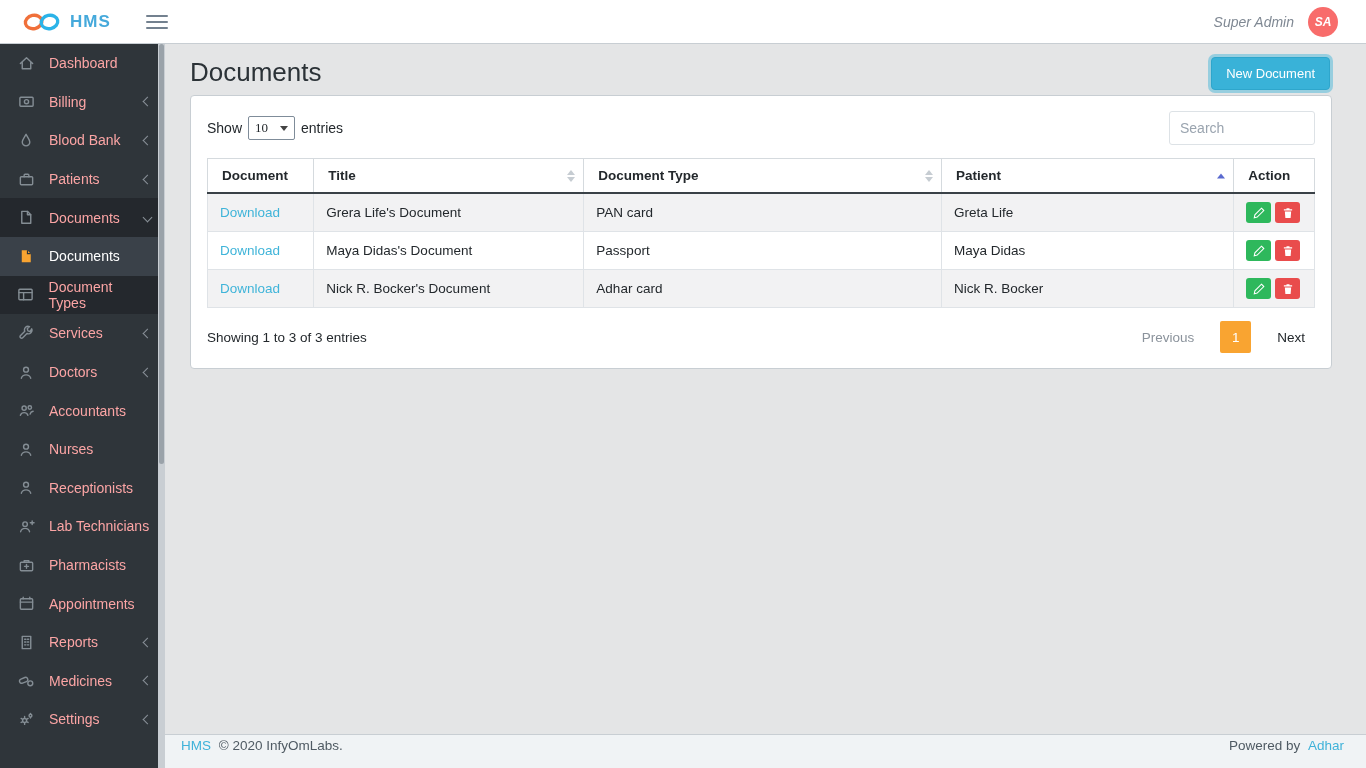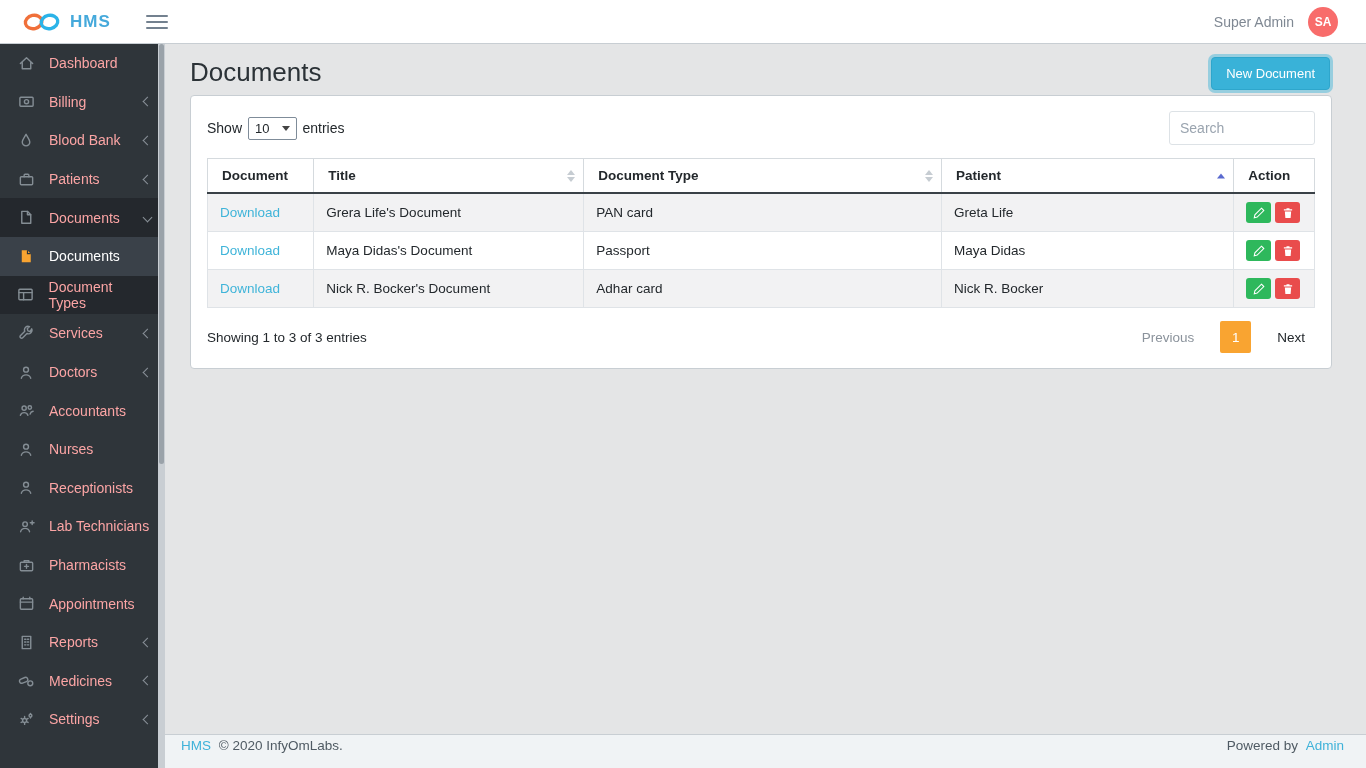--- a/index.html
+++ b/index.html
@@ -6,21 +6,21 @@
   html,body { width:1366px; height:768px; overflow:hidden; }
   body { font-family: "Liberation Sans", sans-serif; background:#e4e5e6; position:relative; }
 
   
   .app-header { position:absolute; top:0; left:0; right:0; height:44px; background:#fff;
     border-bottom:1px solid #c8ced3; display:flex; align-items:center; z-index:20; }
   .brand { display:flex; align-items:center; gap:8px; margin-left:22px; width:108px; }
   .brand-name { color:#45a9db; font-size:17px; font-weight:700; letter-spacing:1px; }
   .hamburger { margin-left:16px; width:22px; display:flex; flex-direction:column; gap:4px; cursor:pointer; }
   .hamburger span { display:block; height:2px; background:#73818f; border-radius:1px; }
-  .header-right { margin-left:auto; margin-right:28px; display:flex; align-items:center; gap:14px; }
+  .header-right { margin-left:auto; margin-right:28px; display:flex; align-items:center; gap:14px;font-style:italic; }
   .user-name { color:#7f8893; font-size:14px; }
   .avatar { width:30px; height:30px; border-radius:50%; background:#f86c6b; color:#fff;
     font-size:12px; font-weight:700; display:flex; align-items:center; justify-content:center; cursor:pointer; }
 
   
   .sidebar { position:absolute; top:44px; left:0; bottom:0; width:165px; background:#2f353a; z-index:10; }
   .sidebar-scrollbar { position:absolute; top:0; right:0; bottom:0; width:7px; background:#c9ced3; }
   .sidebar-scrollbar .thumb { position:absolute; top:0; left:1px; width:5px; height:58%; background:#9aa2a9; border-radius:3px; }
   .sb-item { height:38.6px; display:flex; align-items:center; padding:0 14px 0 16px;
     color:#fca5a5; font-size:14px; cursor:pointer; }
@@ -38,21 +38,21 @@
   .btn-new { position:absolute; top:13px; right:36px; background:#39b2d8; color:#fff; font-size:13px;
     font-weight:400; border:1px solid #2ea6cc; border-radius:4px; padding:8px 14px; cursor:pointer;
     box-shadow:0 0 0 3px rgba(57,178,216,.45); font-family:"Liberation Sans",sans-serif; }
 
   .card { position:absolute; top:51px; left:25px; right:34px; background:#fff;
     border:1px solid #c8ced3; border-radius:4px; padding:15px 16px; }
 
   .dt-controls { display:flex; justify-content:space-between; align-items:center; margin-bottom:13px; }
   .length-menu { display:flex; align-items:center; gap:6px; font-size:14px; color:#23282c; }
   .select-box { display:flex; align-items:center; gap:12px; border:1px solid #7f8c99; border-radius:2px;
-    padding:3px 6px; font-size:13px; background:#fff; cursor:pointer; min-width:42px; }
+    padding:3px 6px; font-size:13px; background:#fff; cursor:pointer; min-width:42px;font-family:Liberation Serif, serif; }
   .select-caret { width:0; height:0; border-left:4px solid transparent; border-right:4px solid transparent;
     border-top:5px solid #444; }
   .search-input { width:146px; height:34px; border:1px solid #dde2e6; border-radius:3px;
     padding:0 10px; font-size:14px; color:#3e4b59; font-family:"Liberation Sans",sans-serif; }
   .search-input::placeholder { color:#9aa4af; }
 
   table.dt { width:100%; border-collapse:collapse; font-size:13.5px; color:#23282c; }
   table.dt th { text-align:left; font-weight:700; padding:9px 14px; border:1px solid #d5dade;
     border-bottom:2px solid #3a4147; position:relative; cursor:pointer; }
   table.dt td { padding:8px 12px; border:1px solid #dfe3e7; }
@@ -407,15 +407,15 @@
   </section>
 </main>
 
 <footer class="app-footer">
   <div>
     <span class="footer-link">HMS</span>
     <span>© 2020 InfyOmLabs.</span>
   </div>
   <div>
     <span>Powered by</span>
-    <span class="footer-link">Admin</span>
+    <span class="footer-link">Adhar</span>
   </div>
 </footer>
 
 </body></html>

